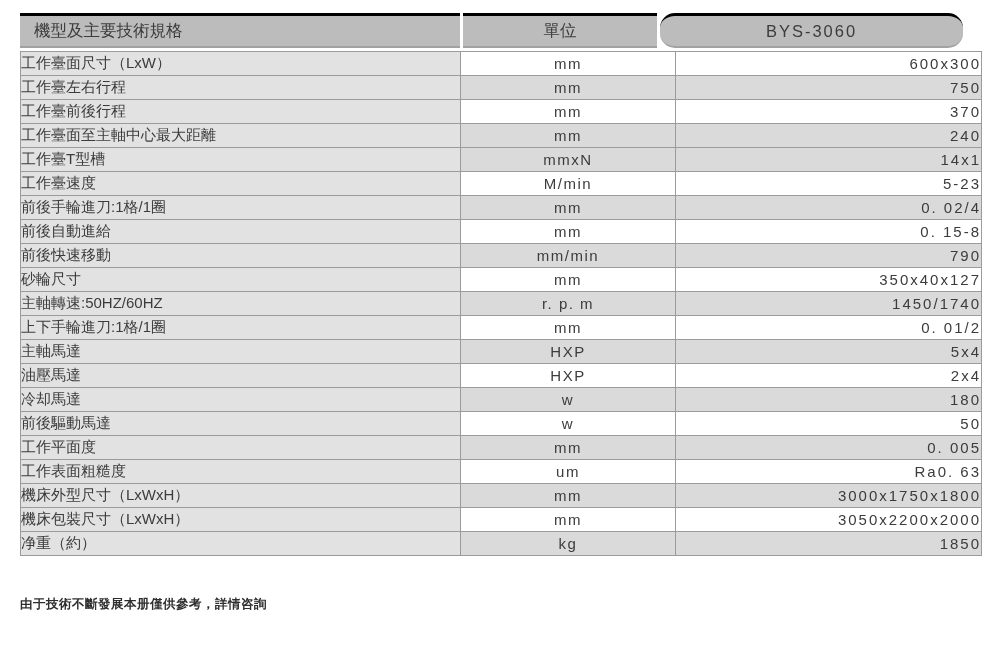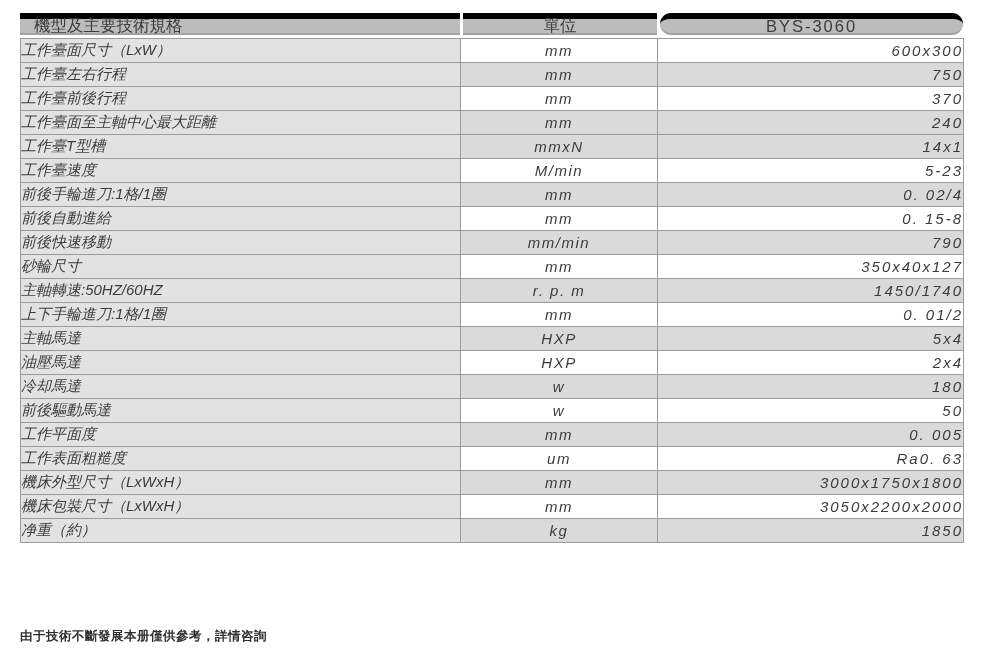--- a/index.html
+++ b/index.html
@@ -22,74 +22,73 @@
     width: 943px;
   }
   
   .hdr {
     display: flex;
     gap: 3px;
     margin-bottom: 3px;
   }
   .hcell {
     background: #bcbcbc;
-    height: 22px;
+    height: 35px;
     display: flex;
     align-items: center;
     color: #3c3c3c;
     font-size: 16.5px;
     box-sizing: border-box;
-    border-top: 6px solid #000000;
+    border-top: 3px solid #000000;
     border-bottom: 2px solid #a2a2a2;
   }
   .hcell.c1 { width: 440px; padding-left: 14px; }
   .hcell.c2 { width: 194px; justify-content: center; }
   .hcell.c3 { width: 303px; justify-content: center; letter-spacing: 2px; border-radius: 15px; }
 
   
   table.grid {
     border-collapse: collapse;
     width: 943px;
     table-layout: fixed;
-    font-style: italic;
   }
   table.grid td {
     border: 1.5px solid #9b9b9b;
     height: 24px;
     font-size: 15px;
     color: #3c3c3c;
     padding: 0;
     box-sizing: border-box;
     overflow: hidden;
     white-space: nowrap;
   }
   td.label {
     background: #e2e2e2;
     padding-left: 13px;
     width: 440px;
   }
   td.unit {
-    width: 197px;
+    width: 215px;
     text-align: center;
     letter-spacing: 1.5px;
     font-size: 14.5px;
   }
   td.value {
     width: 306px;
     text-align: right;
     letter-spacing: 2px;
     font-size: 14.5px;
   }
   tr.odd  td.unit, tr.odd  td.value { background: #ffffff; }
   tr.even td.unit, tr.even td.value { background: #dadada; }
 
   .footnote {
     position: absolute;
     left: 20px;
-    top: 628px;
+    top: 596px;
     font-size: 12.5px;
     font-weight: bold;
     color: #2e2e2e;
     letter-spacing: 0.5px;
   }
 </style>
 </head>
 <body>
 
 <div class="page">

